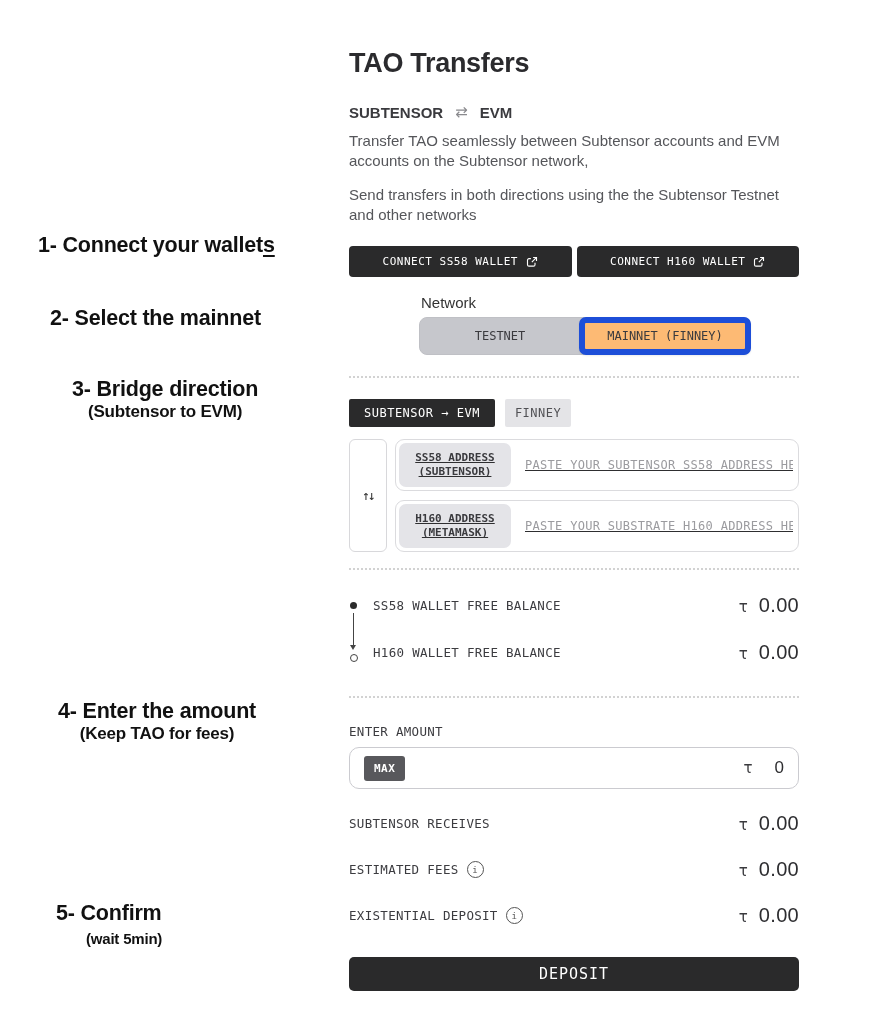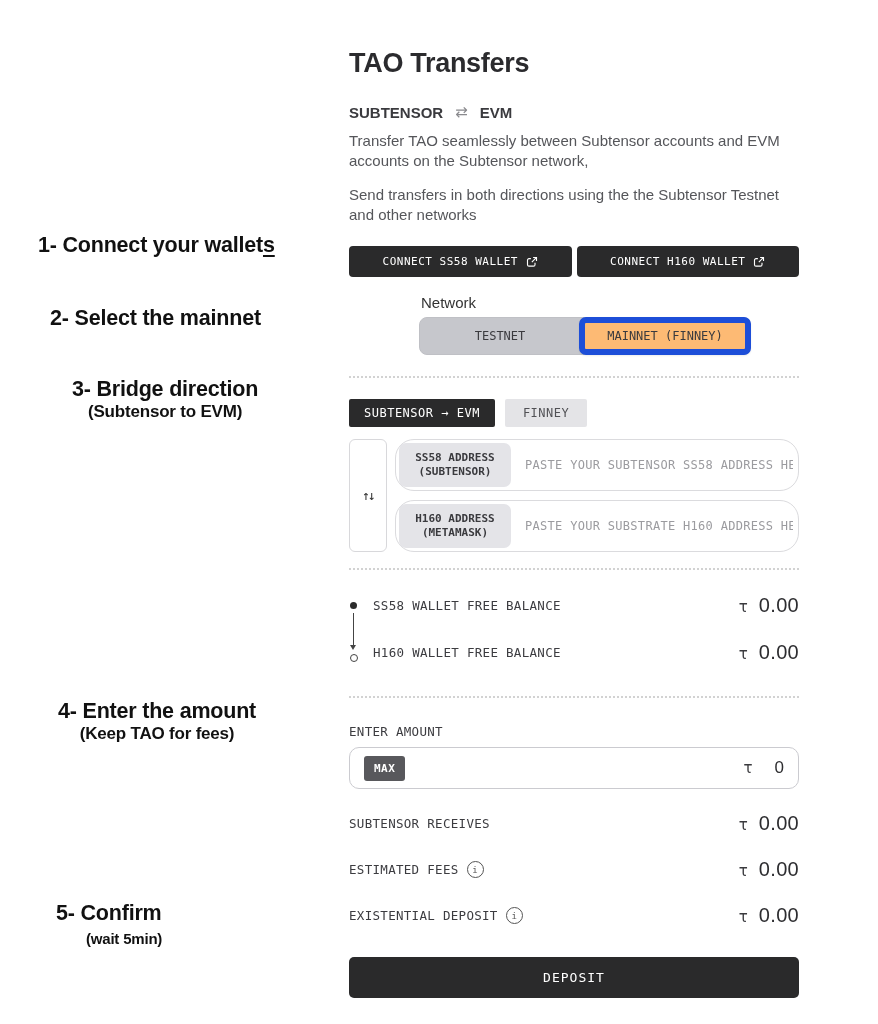--- a/index.html
+++ b/index.html
@@ -36,29 +36,29 @@
   .seg.on{background:#c6c7cc;border-radius:8px 0 0 8px;}
   .seg.off{background:#fdba74;border:6px solid #1d4ed8;border-radius:7px;margin:-1px;box-shadow:0 1px 2px rgba(0,0,0,.08);}
 
   .dotted{border-top:2px dotted #d2d2d2;height:0;}
   .div1{margin-top:21px;} .div2{margin-top:16px;} .div3{margin-top:28px;}
 
   .badge-row{margin-top:21px;display:flex;gap:10px;align-items:center;}
   .badge-dark{background:#2a2a2b;color:#fff;font-family:"DejaVu Sans Mono",monospace;
               font-size:12px;letter-spacing:0.5px;padding:7px 15px;border-radius:2px;}
   .badge-gray{background:#e4e4e7;color:#515155;font-family:"DejaVu Sans Mono",monospace;
-              font-size:12px;letter-spacing:0.5px;padding:7px 18px;border-radius:2px;}
+              font-size:12px;letter-spacing:0.5px;padding:7px 10px;border-radius:2px;}
 
   .bridge-panel{margin-top:12px;display:flex;gap:8px;align-items:stretch;}
   .swap-box{width:36px;border:1px solid #d8d8db;border-radius:6px;display:flex;
             align-items:center;justify-content:center;font-family:"DejaVu Sans Mono",monospace;
             font-size:13px;color:#333;cursor:pointer;background:#fff;letter-spacing:-2px;}
   .addr-col{flex:1;display:flex;flex-direction:column;gap:9px;}
-  .addr-group{border:1px solid #dbdbde;border-radius:19px;height:44px;display:flex;
-              align-items:center;padding:3px;box-sizing:content-box;background:#fff;}
+  .addr-group{border:1px solid #dbdbde;border-radius:9px;height:44px;display:flex;
+              align-items:center;padding:3px;box-sizing:content-box;background:#fff;text-decoration:underline;}
   .addr-label{background:#e4e4e8;border-radius:7px;width:112px;height:44px;flex:none;
               display:flex;flex-direction:column;align-items:center;justify-content:center;
               font-family:"DejaVu Sans Mono",monospace;font-size:11px;font-weight:700;
               color:#3a3a3e;line-height:1.25;}
   .addr-input{flex:1;border:none;outline:none;background:transparent;padding-left:14px;
               font-family:"DejaVu Sans Mono",monospace;font-size:12px;color:#3a3a3e;min-width:0;}
   .addr-input::placeholder{color:#9b9b9f;letter-spacing:0.3px;}
 
   .balances{margin-top:26px;position:relative;padding-left:24px;height:72px;}
   .bal-row{display:flex;align-items:center;justify-content:space-between;height:18px;}
@@ -83,22 +83,22 @@
   .amount-spacer{flex:1;}
   .amount-val{display:flex;align-items:baseline;gap:22px;}
   .amount-num{font-size:17px;color:#2d2d30;}
 
   .sum-row{margin-top:23px;display:flex;align-items:center;justify-content:space-between;}
   .sum-left{display:flex;align-items:center;gap:8px;}
   .info-icon{width:15px;height:15px;border:1.2px solid #555;border-radius:50%;display:flex;
              align-items:center;justify-content:center;font-family:"DejaVu Sans Mono",monospace;
              font-size:9px;color:#555;cursor:pointer;}
 
-  .deposit-btn{margin-top:30px;width:100%;height:41px;background:#2a2a2b;color:#fff;border:none;
-               border-radius:5px;font-family:"DejaVu Sans Mono",monospace;font-size:13px;
+  .deposit-btn{margin-top:30px;width:100%;height:34px;background:#2a2a2b;color:#fff;border:none;
+               border-radius:5px;font-family:"DejaVu Sans Mono",monospace;font-size:15px;
                letter-spacing:1px;cursor:pointer;}
 </style>
 </head>
 <body>
 
 <div class="page">
 
   <div class="anno" style="left:38px;top:233px;">
     <span class="big"><span>1- Connect your wallet</span><span class="u">s</span></span>
   </div>

